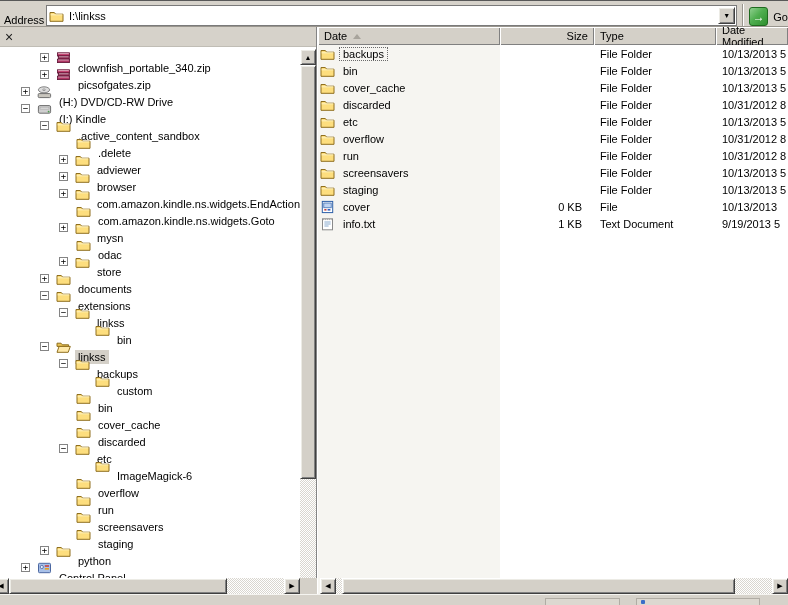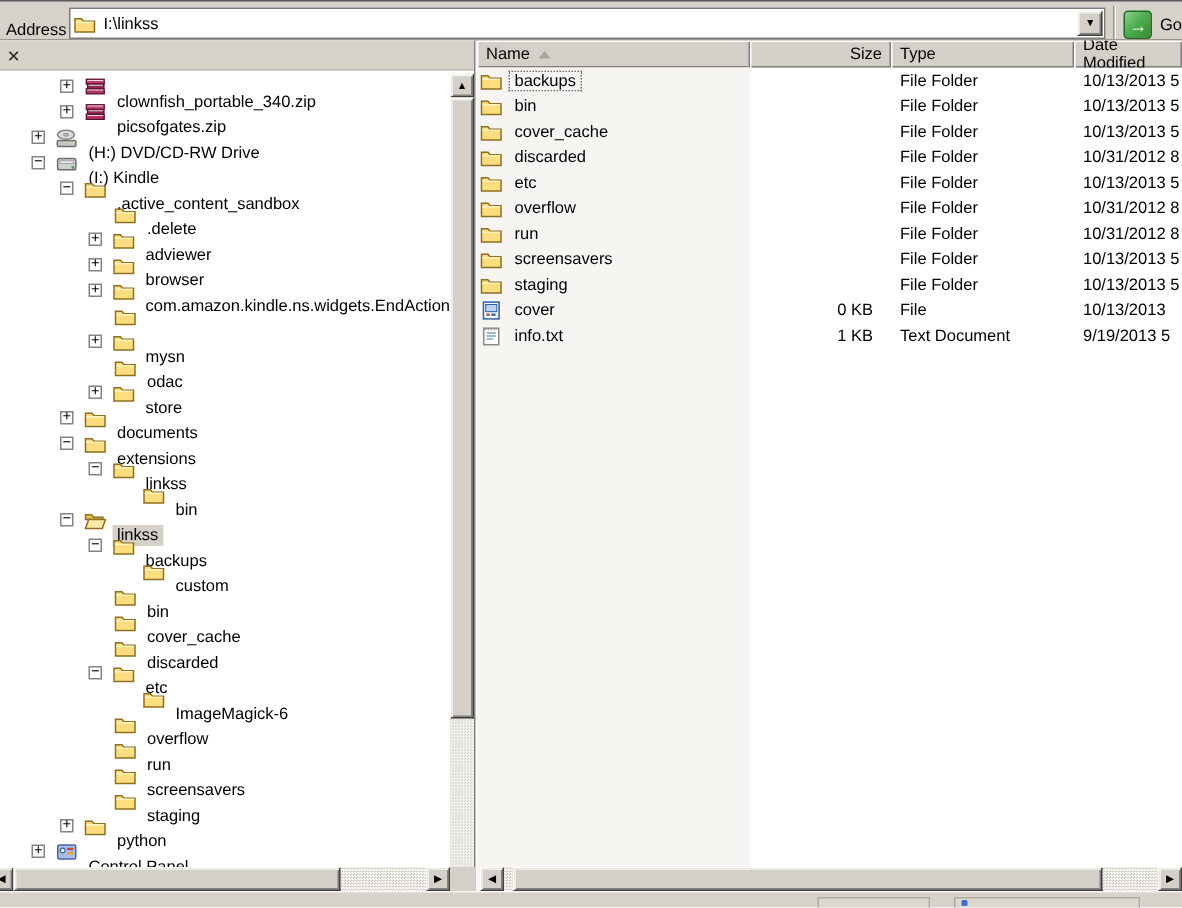--- a/index.html
+++ b/index.html
@@ -225,20 +225,21 @@
         <span class="tlabel">com.amazon.kindle.ns.widgets.EndActions</span>
       </div>
       <div class="tree-row" style="padding-left: 59px;">
         <span class="toggle-spacer"></span>
         <span class="ticon">
           <svg width="15" height="14" viewBox="0 0 15 14">
             <path d="M1,3.5 h4.3 l1.4,1.7 H14 V12.3 H1 z" fill="#FDDE7E" stroke="#8F6F1F"></path>
             <path d="M1.6,5.8 H13.4" stroke="#FFF3C2"></path>
           </svg>
         </span>
+        <span class="tlabel">com.amazon.kindle.ns.widgets.Goto</span>
       </div>
       <div class="tree-row" style="padding-left: 59px;">
         <span class="toggle">+</span>
         <span class="ticon">
           <svg width="15" height="14" viewBox="0 0 15 14">
             <path d="M1,3.5 h4.3 l1.4,1.7 H14 V12.3 H1 z" fill="#FDDE7E" stroke="#8F6F1F"></path>
             <path d="M1.6,5.8 H13.4" stroke="#FFF3C2"></path>
           </svg>
         </span>
         <span class="tlabel">mysn</span>
@@ -466,21 +467,21 @@
   <div class="sb-btn right-btn">
       <span>▶</span>
     </div>
 </div>
 <div class="sb-corner"></div>
 
 <div class="file-pane">
   <div class="name-tint"></div>
   <div class="colheaders" id="colheaders">
       <div class="hcell col0">
-        <span class="hlabel">Name</span>
+        <span class="hlabel">Date</span>
         <span class="sort-asc"></span>
       </div>
       <div class="hcell col1">
         <span class="hlabel">Size</span>
       </div>
       <div class="hcell col2">
         <span class="hlabel">Type</span>
       </div>
       <div class="hcell col3">
         <span class="hlabel">Date Modified</span>

